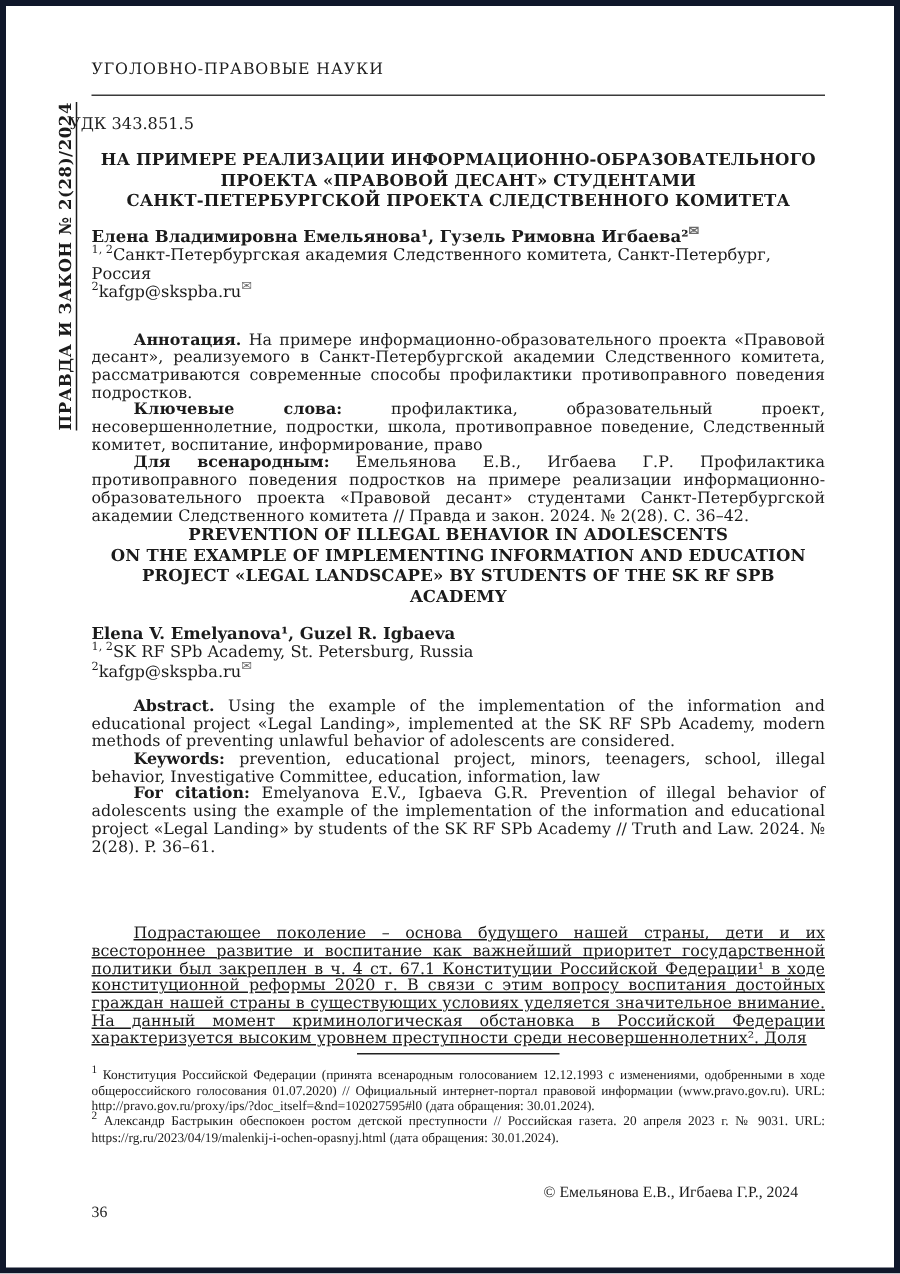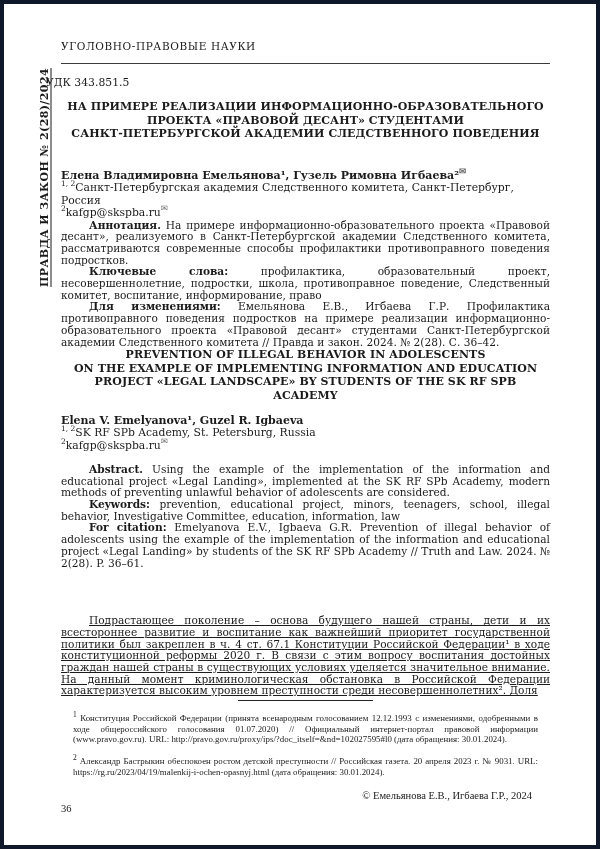--- a/index.html
+++ b/index.html
@@ -57,21 +57,21 @@
   }
   .title {
     font-weight: bold;
     text-align: center;
     font-size: 11px;
     line-height: 13.6px;
     letter-spacing: 0.1px;
     margin: 0;
   }
   .title .line { display: block; }
-  .authors-block { margin-top: 28px; }
+  .authors-block { margin-top: 10px; }
   .authors-names {
     font-weight: bold;
     font-size: 11px;
     line-height: 13.5px;
   }
   .affil-line {
     font-size: 10.8px;
     line-height: 12.4px;
   }
   sup.marker {
@@ -85,40 +85,40 @@
     vertical-align: super;
     color: #6b6b6b;
   }
   .para {
     font-size: 10.6px;
     line-height: 11.7px;
     text-align: justify;
     text-indent: 28px;
     margin: 0;
   }
-  .mt-abstract { }
+  .mt-abstract { margin-top: 20px; }
   .mt-en-title { }
   .mt-en-authors { margin-top: 11px; }
   .mt-en-abstract { margin-top: 12px; }
   .mt-body { margin-top: 46px; text-decoration: underline; }
   .label-bold { font-weight: bold; }
   .footnote-rule {
     margin-top: 3px;
     width: 135px;
     border: none;
     border-top: 1px solid #222;
   }
   .footnotes {
     margin-top: 4px;
     font-family: "Liberation Serif", serif;
     font-size: 8.9px;
     line-height: 10.4px;
     text-align: justify;
   }
-  .footnote { margin: 12px; }
+  .footnote { margin: 0; }
   .copyright {
     position: absolute;
     right: 64px;
     top: 786px;
     font-family: "Liberation Serif", serif;
     font-size: 10.5px;
     white-space: nowrap;
   }
   .page-number {
     position: absolute;
@@ -136,34 +136,34 @@
   <div class="running-head">УГОЛОВНО-ПРАВОВЫЕ НАУКИ</div>
   <div class="head-rule"></div>
   <div class="sidebar-vertical">ПРАВДА И ЗАКОН № 2(28)/2024</div>
   <div class="udc">УДК 343.851.5</div>
 
   <div class="main">
 
     <h1 class="title">
       <span class="line">НА ПРИМЕРЕ РЕАЛИЗАЦИИ ИНФОРМАЦИОННО-ОБРАЗОВАТЕЛЬНОГО</span>
       <span class="line">ПРОЕКТА «ПРАВОВОЙ ДЕСАНТ» СТУДЕНТАМИ</span>
-      <span class="line">САНКТ-ПЕТЕРБУРГСКОЙ АКАДЕМИИ СЛЕДСТВЕННОГО ПОВЕДЕНИЯ</span>
+      <span class="line">САНКТ-ПЕТЕРБУРГСКОЙ ПРОЕКТА СЛЕДСТВЕННОГО КОМИТЕТА</span>
     </h1>
 
     <div class="authors-block">
       <div class="authors-names"><span>Елена Владимировна Емельянова¹, Гузель Римовна Игбаева²</span><span class="mail-icon">✉</span></div>
       <div class="affil-line"><sup class="marker">1, 2</sup><span>Санкт-Петербургская академия Следственного комитета, Санкт-Петербург, Россия</span></div>
       <div class="affil-line"><sup class="marker">2</sup><span>kafgp@skspba.ru</span><span class="mail-icon">✉</span></div>
     </div>
 
     <p class="para mt-abstract"><span class="label-bold">Аннотация.</span> <span>На примере информационно-образовательного проекта «Правовой десант», реализуемого в Санкт-Петербургской академии Следственного комитета, рассматриваются современные способы профилактики противоправного поведения подростков.</span></p>
 
     <p class="para"><span class="label-bold">Ключевые слова:</span> <span>профилактика, образовательный проект, несовершеннолетние, подростки, школа, противоправное поведение, Следственный комитет, воспитание, информирование, право</span></p>
 
-    <p class="para"><span class="label-bold">Для изменениями:</span> <span>Емельянова Е.В., Игбаева Г.Р. Профилактика противоправного поведения подростков на примере реализации информационно-образовательного проекта «Правовой десант» студентами Санкт-Петербургской академии Следственного комитета // Правда и закон. 2024. № 2(28). С. 36–42.</span></p>
+    <p class="para"><span class="label-bold">Для всенародным:</span> <span>Емельянова Е.В., Игбаева Г.Р. Профилактика противоправного поведения подростков на примере реализации информационно-образовательного проекта «Правовой десант» студентами Санкт-Петербургской академии Следственного комитета // Правда и закон. 2024. № 2(28). С. 36–42.</span></p>
 
     <h2 class="title mt-en-title">
       <span class="line">PREVENTION OF ILLEGAL BEHAVIOR IN ADOLESCENTS</span>
       <span class="line">ON THE EXAMPLE OF IMPLEMENTING INFORMATION AND EDUCATION</span>
       <span class="line">PROJECT «LEGAL LANDSCAPE» BY STUDENTS OF THE SK RF SPB ACADEMY</span>
     </h2>
 
     <div class="authors-block mt-en-authors">
       <div class="authors-names"><span>Elena V. Emelyanova¹, Guzel R. Igbaeva</span></div>
       <div class="affil-line"><sup class="marker">1, 2</sup><span>SK RF SPb Academy, St. Petersburg, Russia</span></div>

